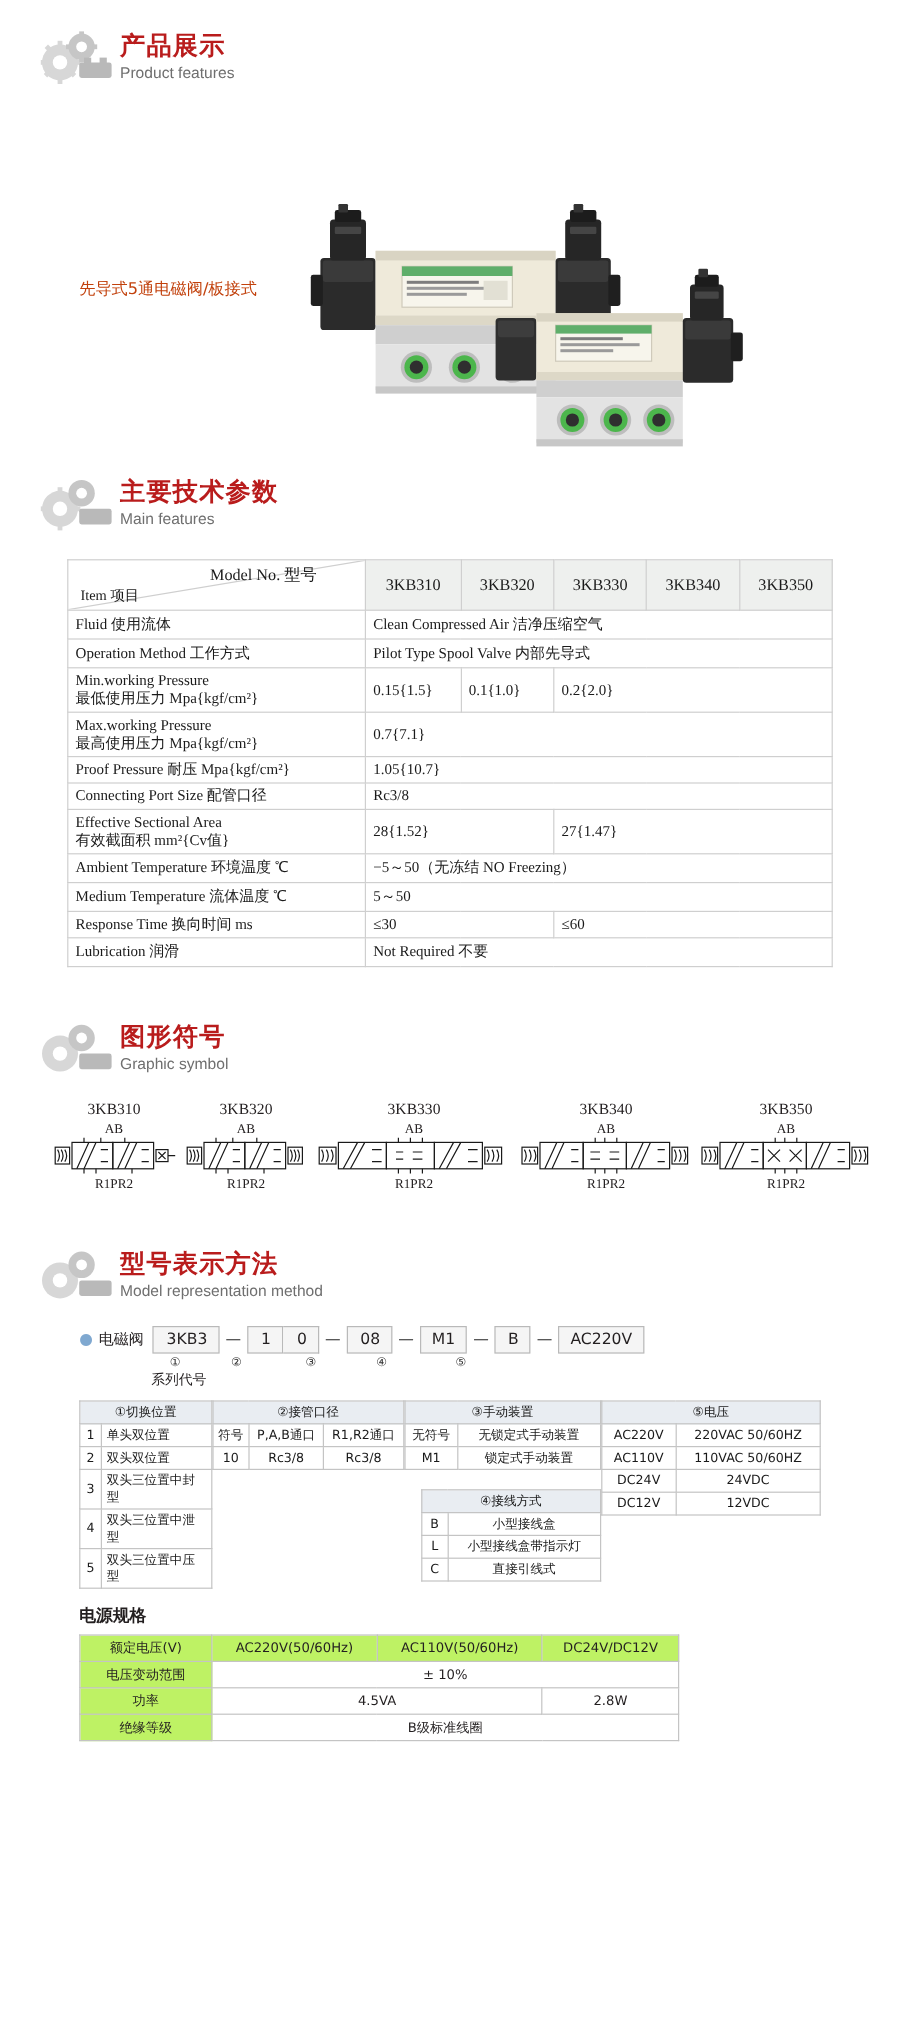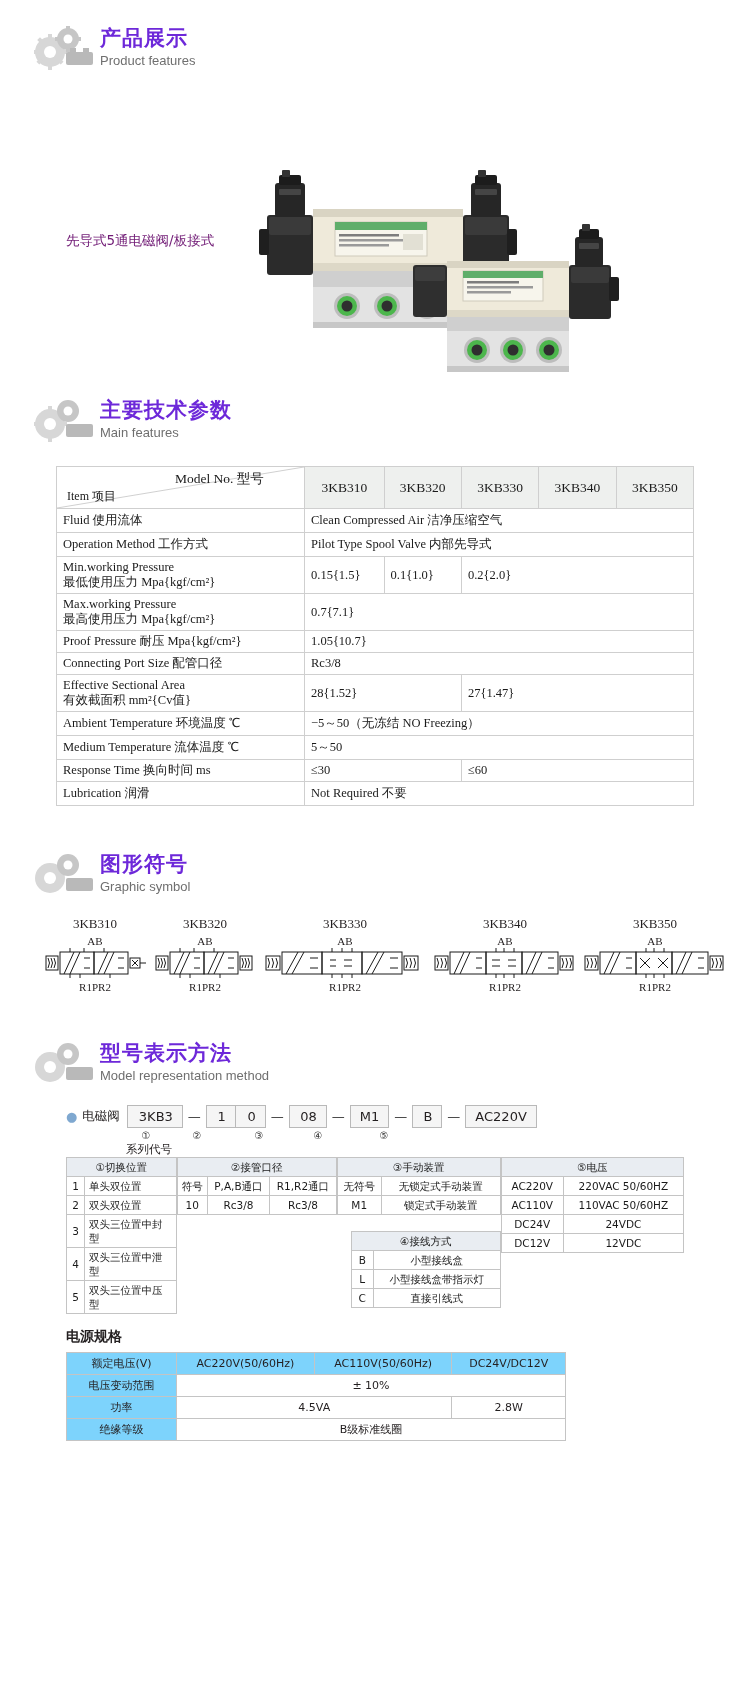--- a/index.html
+++ b/index.html
@@ -11,28 +11,28 @@
     color:#231f20;
     -webkit-font-smoothing:antialiased;
   }
   .page { width:750px; position:relative; padding-bottom:40px; }
 
   
   .sec-head { display:flex; align-items:flex-start; padding-left:34px; margin-top:26px; }
   .gear-mark { width:62px; height:46px; position:relative; flex:0 0 62px; }
 
   .sec-titles { padding-left:4px; }
-  .sec-cn { font-size:21px; font-weight:bold; color:#6d28d9; letter-spacing:1px; line-height:24px;
+  .sec-cn { font-size:21px; font-weight:bold; color:#b91c1c; letter-spacing:1px; line-height:24px;
       font-family:"DejaVu Sans", sans-serif; }
   .sec-en { font-size:13px; color:#6f6f6f; line-height:18px; margin-top:2px;
       font-family:"Liberation Sans", sans-serif; }
 
   
   .product-area { position:relative; height:300px; }
-  .product-caption { position:absolute; left:66px; top:160px; font-size:13.5px; color:#701a75;
+  .product-caption { position:absolute; left:66px; top:160px; font-size:13.5px; color:#c2410c;
       font-family:"DejaVu Sans", sans-serif; }
   .valve-img { position:absolute; left:235px; top:95px; width:400px; height:225px; }
 
   
   .spec-wrap { padding:0 56px; margin-top:22px; }
   table.spec { width:100%; border-collapse:collapse; font-family:"Liberation Serif", serif; }
   table.spec td { border:1px solid #cfcfcf; padding:3px 6px; font-size:12.5px; color:#1a1a1a; }
   table.spec td.hdr { background:#eef0ee; text-align:center; font-size:13.5px; white-space:nowrap;
       padding:4px 7px; }
   table.spec td.lbl { width:248px; line-height:15px; }
@@ -61,26 +61,26 @@
   .dash { padding:0 5px; color:#333; }
   .num-row { display:flex; font-size:10px; color:#333; margin-top:2px; padding-left:60px; }
   .series-note { font-size:11.5px; margin-left:60px; margin-top:1px; }
 
   table.mt { border-collapse:collapse; font-family:"DejaVu Sans", sans-serif; }
   table.mt td { border:1px solid #c4c4c4; font-size:10.5px; padding:2px 4px; color:#1a1a1a;
       line-height:14px; }
   table.mt td.hd { background:#e9edf2; text-align:center; font-size:10.5px; }
   table.mt td.c { text-align:center; }
 
-  .opt-flex { display:flex; gap:0px; margin-top:0; align-items:flex-start; }
+  .opt-flex { display:flex; gap:0px; margin-top:10px; align-items:flex-start; }
 
   .power-title { font-size:14px; font-weight:bold; margin:14px 0 6px 0; font-family:"DejaVu Sans", sans-serif; }
   table.pw { border-collapse:collapse; font-family:"DejaVu Sans", sans-serif; width:500px; }
   table.pw td { border:1px solid #c4c4c4; font-size:11px; padding:3px 4px; text-align:center; }
-  table.pw td.hd { background:#7dd3fc; }
+  table.pw td.hd { background:#bef264; }
   table.pw td.l { width:110px; }
 </style>
 </head>
 <body>
 
 <div class="page">
 
   <div class="sec-head">
     <div class="gear-mark">
       <svg width="62" height="46" viewBox="0 0 62 46">

